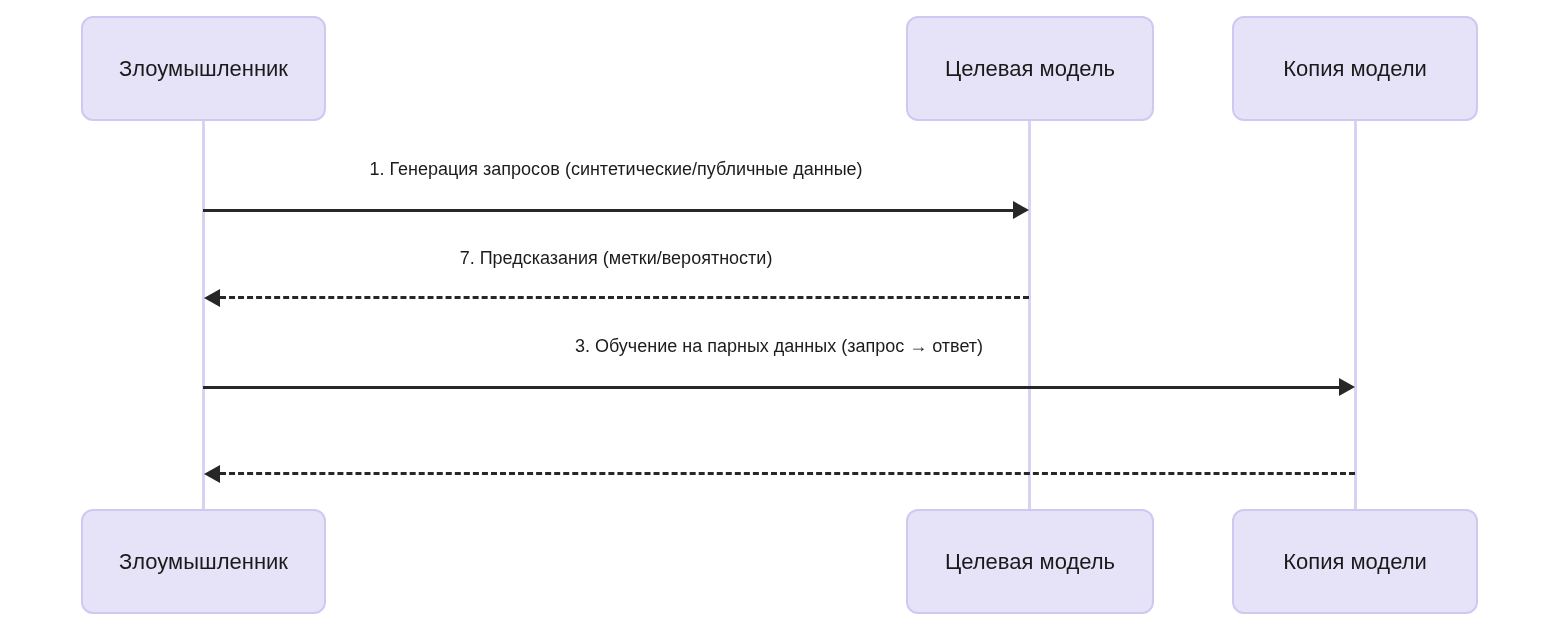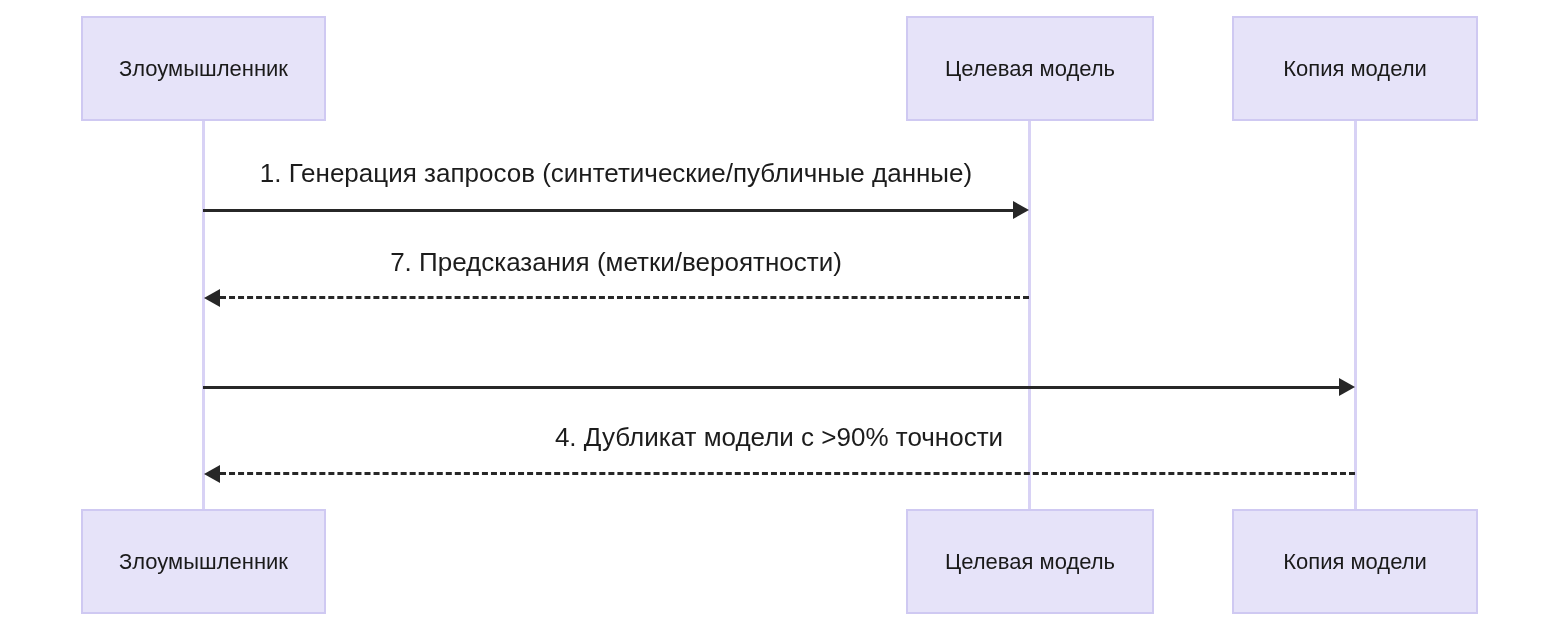--- a/index.html
+++ b/index.html
@@ -19,42 +19,42 @@
     width: 1560px;
     height: 631px;
     background: #ffffff;
   }
   
   .participant-box {
     position: absolute;
     box-sizing: border-box;
     background: #e6e3f9;
     border: 2px solid #cfc9f2;
-    border-radius: 0;
+    border-radius: 12px;
     display: flex;
     align-items: center;
     justify-content: center;
     color: #1a1a1a;
     font-size: 22px;
     line-height: 1;
     white-space: nowrap;
   }
   .participant-label {
     display: block;
   }
   
   .lifeline {
     position: absolute;
     width: 3px;
     background: #d8d2f5;
   }
   
   .msg-label {
     position: absolute;
-    font-size: 26px;
+    font-size: 18px;
     color: #1c1c1c;
     line-height: 1;
     white-space: nowrap;
     text-align: center;
     transform: translateX(-50%);
   }
   .msg-line {
     position: absolute;
     height: 0;
     border-top: 3px solid #272727;
@@ -98,24 +98,24 @@
   <div class="lifeline" style="left:1354px; top:121px; height:390px;"></div>
 
   <div class="msg-label" style="left:616px; top:160px;">1. Генерация запросов (синтетические/публичные данные)</div>
   <div class="msg-line" style="left:203px; top:209px; width:810px;"></div>
   <div class="arrowhead right" style="left:1013px; top:201px;"></div>
 
   <div class="msg-label" style="left:616px; top:249px;">7. Предсказания (метки/вероятности)</div>
   <div class="msg-line dashed" style="left:220px; top:296px; width:809px;"></div>
   <div class="arrowhead left" style="left:204px; top:289px;"></div>
 
+  <div class="msg-label" style="left:779px; top:337px;">3. Обучение на парных данных (запрос → ответ)</div>
   <div class="msg-line" style="left:203px; top:386px; width:1136px;"></div>
   <div class="arrowhead right" style="left:1339px; top:378px;"></div>
 
-  <div class="msg-label" style="left:779px; top:424px;">4. Дубликат модели с &gt;90% точности</div>
   <div class="msg-line dashed" style="left:220px; top:472px; width:1135px;"></div>
   <div class="arrowhead left" style="left:204px; top:465px;"></div>
 
   <div class="participant-box" style="left:81px; top:509px; width:245px; height:105px;">
     <span class="participant-label">Злоумышленник</span>
   </div>
 
   <div class="participant-box" style="left:906px; top:509px; width:248px; height:105px;">
     <span class="participant-label">Целевая модель</span>
   </div>

